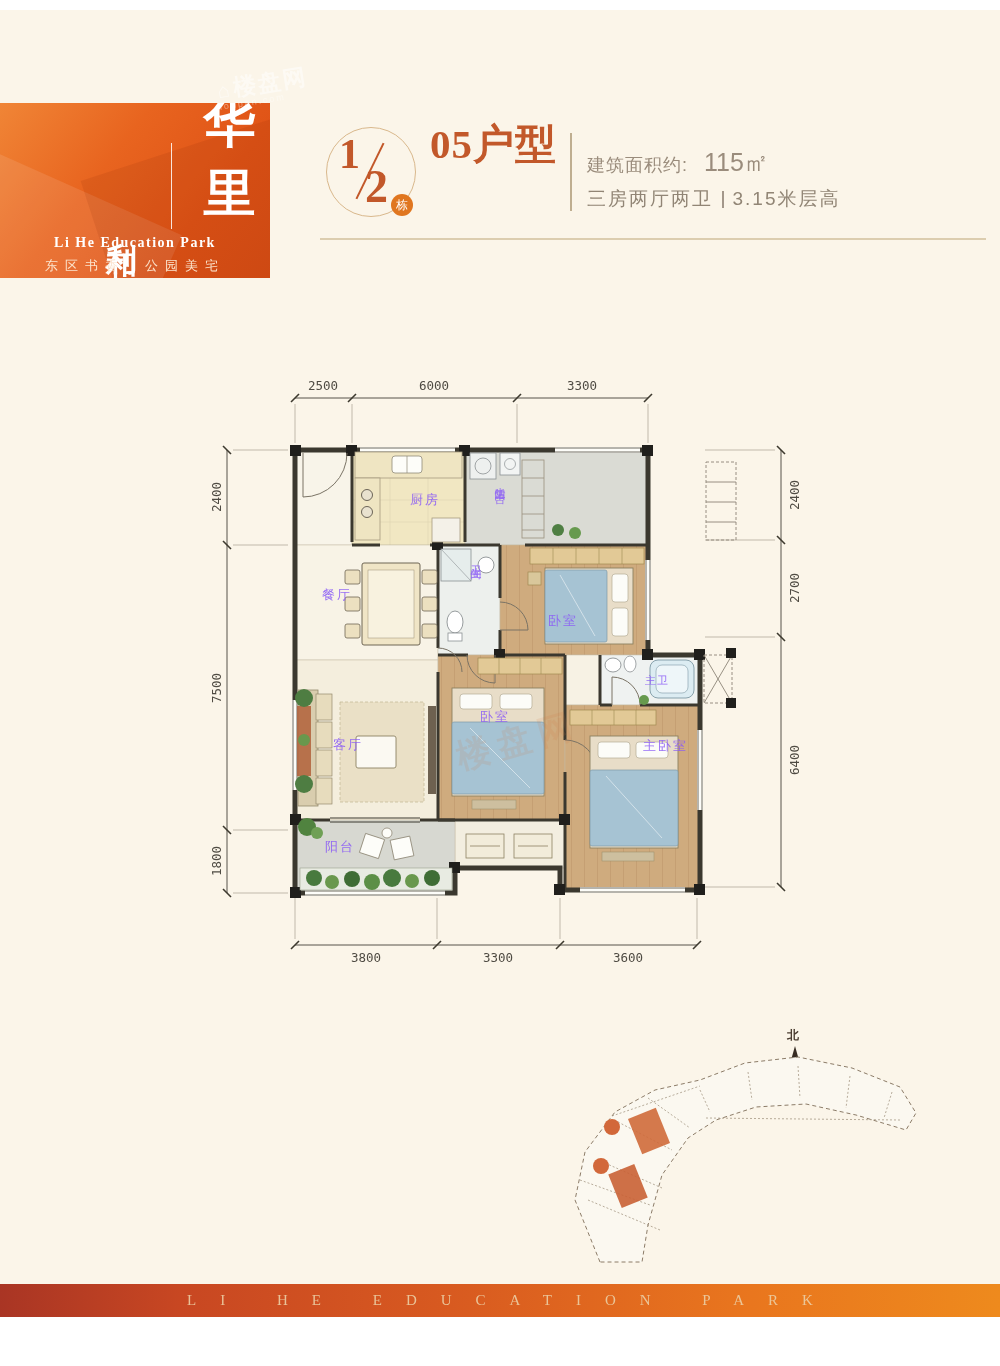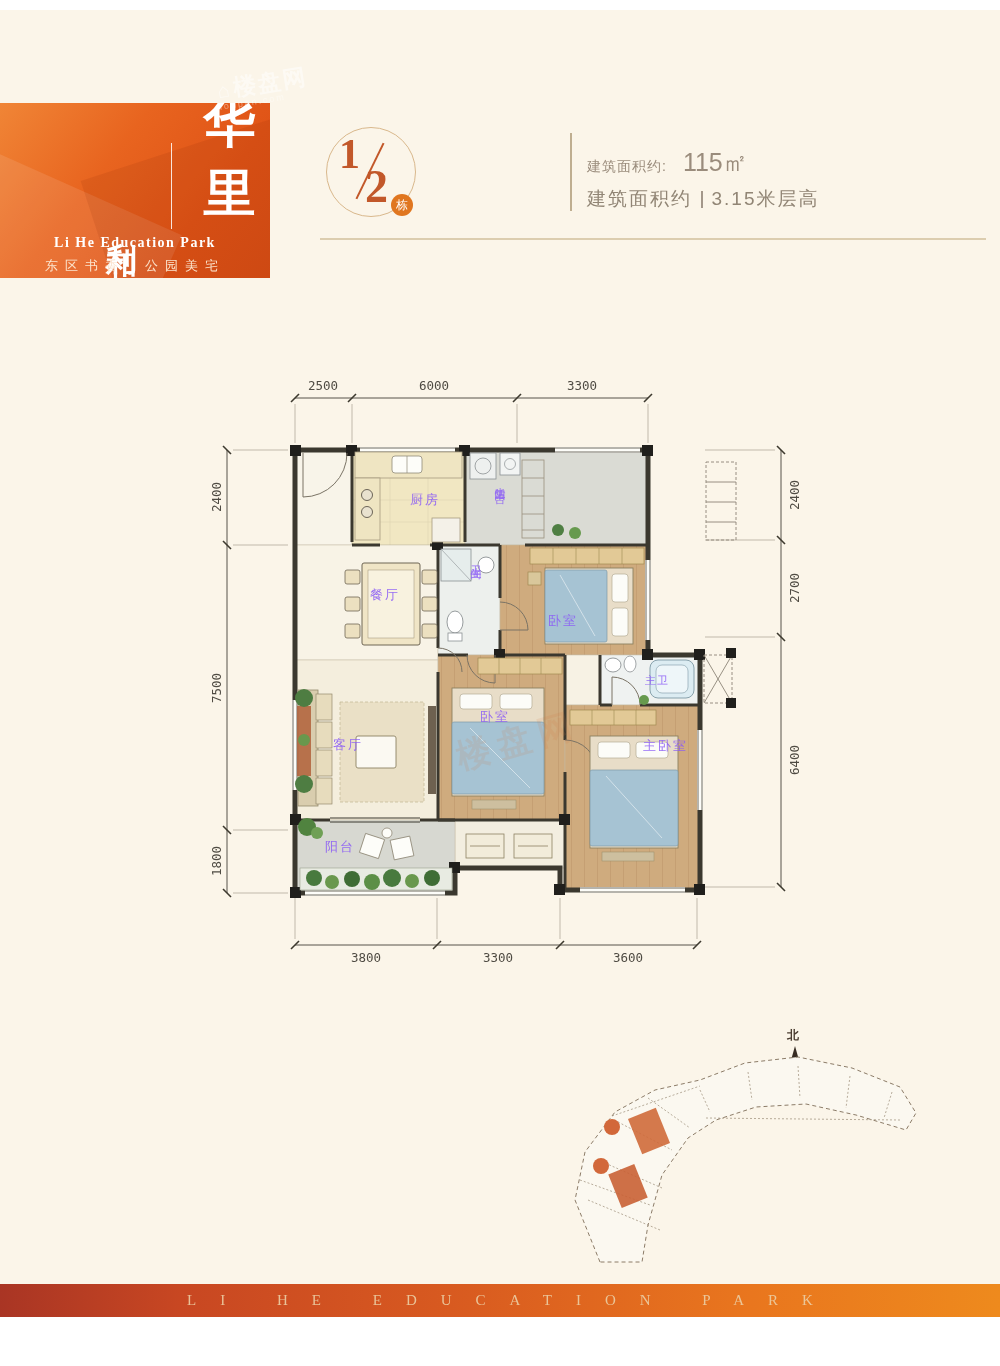--- a/index.html
+++ b/index.html
@@ -41,21 +41,21 @@
   .frac-2{position:absolute;left:38px;top:32px;font-family:"Liberation Serif",serif;font-weight:bold;
     font-size:46px;color:#c2582a;}
   .frac-badge{position:absolute;left:64px;top:66px;width:22px;height:22px;border-radius:50%;
     background:#e0761f;color:#ffffff;font-size:12px;line-height:22px;text-align:center;}
   .unit-titles{position:absolute;left:430px;top:122px;}
   .unit-line{font-family:"Liberation Serif",serif;font-weight:bold;font-size:41px;line-height:45px;
     color:#c2582a;letter-spacing:1px;}
   .header-divider{position:absolute;left:570px;top:133px;width:2px;height:78px;background:#bfae90;}
   .header-specs{position:absolute;left:587px;top:146px;color:#9a8c7c;}
   .area-line{display:flex;align-items:baseline;}
-  .area-label{font-size:14px;letter-spacing:1px;}
+  .area-label{font-size:18px;letter-spacing:1px;}
   .area-value{font-size:25px;margin-left:16px;}
   .spec-line{margin-top:7px;font-size:19px;letter-spacing:2px;color:#918575;display:flex;align-items:center;}
   .spec-sep{display:inline-block;width:1.5px;height:17px;background:#a3978a;margin:0 9px;}
   .header-rule{position:absolute;left:320px;top:238px;width:666px;height:1.5px;background:#dccdaf;}
 
   
   .plan-svg{position:absolute;left:180px;top:360px;}
   .site-svg{position:absolute;left:555px;top:1020px;}
   .room-label{position:absolute;color:#8b5cf6;font-size:13px;letter-spacing:2px;opacity:.88;}
   .room-label.small{font-size:11px;letter-spacing:1px;}
@@ -98,29 +98,30 @@
     <span class="wm-sub">loupan.com</span>
   </div>
 
   <div class="block-circle">
     <span class="frac-1">1</span>
     <span class="frac-slash"></span>
     <span class="frac-2">2</span>
     <span class="frac-badge">栋</span>
   </div>
   <div class="unit-titles">
+    <div class="unit-line">05户型</div>
   </div>
   <div class="header-divider"></div>
   <div class="header-specs">
     <div class="area-line">
       <span class="area-label">建筑面积约:</span>
       <span class="area-value">115㎡</span>
     </div>
     <div class="spec-line">
-      <span>建筑面积约</span>
+      <span>三房两厅两卫</span>
       <span class="spec-sep"></span>
       <span>3.15米层高</span>
     </div>
   </div>
   <div class="header-rule"></div>
 
   <svg class="plan-svg" width="650" height="610" viewBox="180 360 650 610">
     <defs>
       <pattern id="wood" width="13" height="13" patternUnits="userSpaceOnUse">
         <rect width="13" height="13" fill="#cfab7e"></rect>
@@ -439,21 +440,21 @@
       <rect x="704" y="655" width="28" height="48" stroke-dasharray="3 2"></rect>
       <line x1="704" y1="655" x2="732" y2="703"></line>
         <line x1="732" y1="655" x2="704" y2="703"></line>
       <rect x="726" y="648" width="10" height="10" fill="#201f1c" stroke="none"></rect>
       <rect x="726" y="698" width="10" height="10" fill="#201f1c" stroke="none"></rect>
     </g>
   </svg>
 
   <div class="room-label" style="left:410px;top:491px;">厨房</div>
   <div class="room-label vert" style="left:492px;top:478px;">生活阳台</div>
-  <div class="room-label" style="left:322px;top:586px;margin-left:48px;">餐厅</div>
+  <div class="room-label" style="left:322px;top:586px;">餐厅</div>
   <div class="room-label vert" style="left:468px;top:556px;">卫生间</div>
   <div class="room-label" style="left:548px;top:612px;">卧室</div>
   <div class="room-label" style="left:333px;top:736px;">客厅</div>
   <div class="room-label" style="left:480px;top:708px;">卧室</div>
   <div class="room-label small" style="left:645px;top:673px;">主卫</div>
   <div class="room-label" style="left:603px;top:737px;margin-left:40px;">主卧室</div>
   <div class="room-label" style="left:325px;top:838px;">阳台</div>
 
   <div class="dim-label" style="left:323px;top:378px;">2500</div>
   <div class="dim-label" style="left:434px;top:378px;">6000</div>

